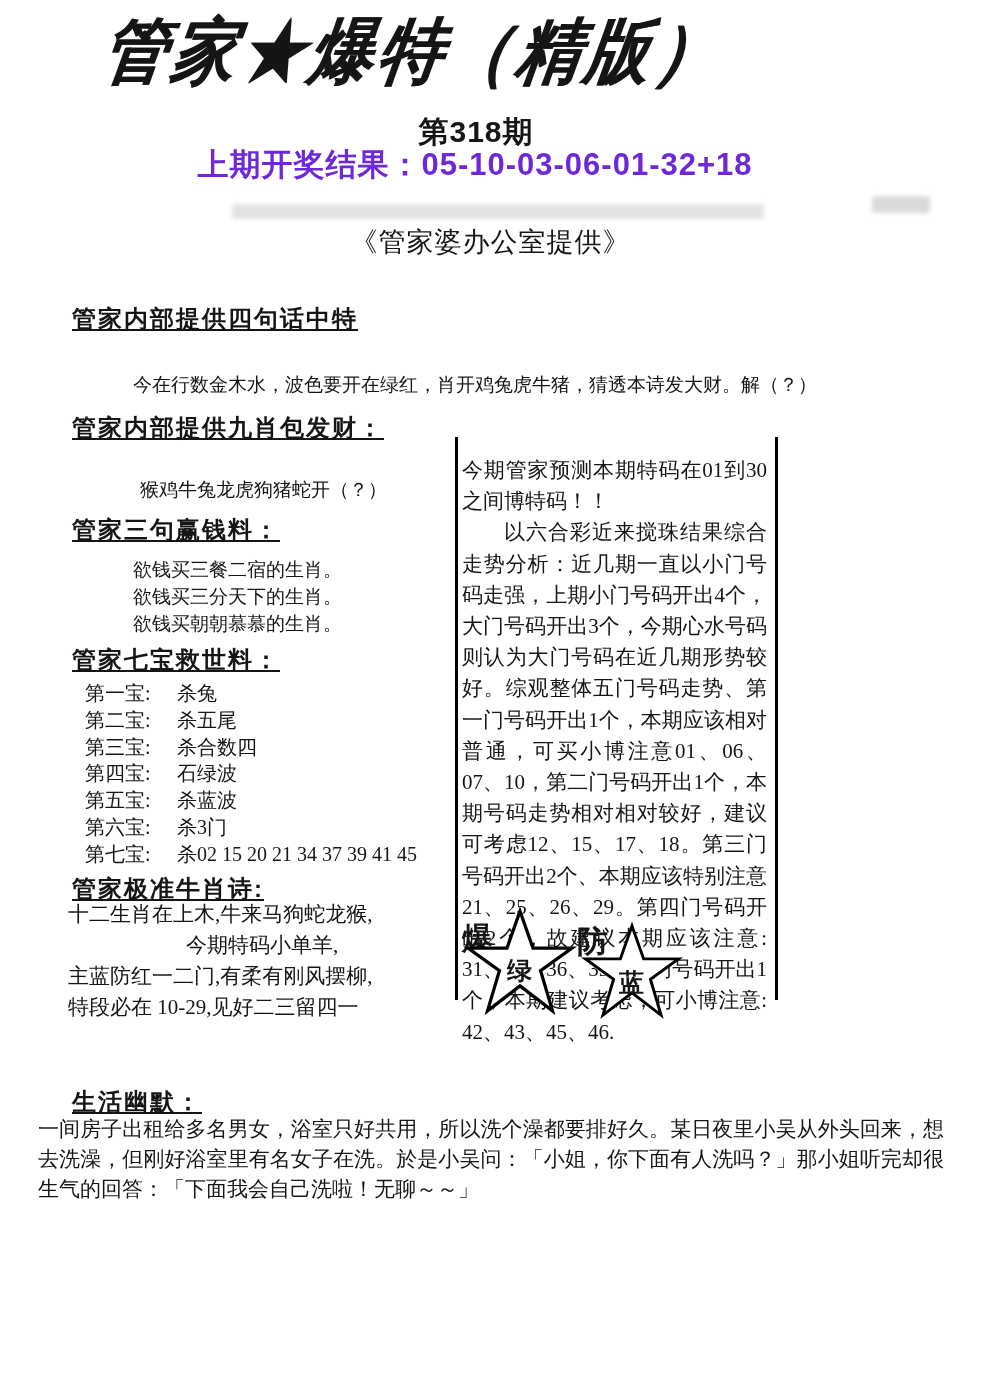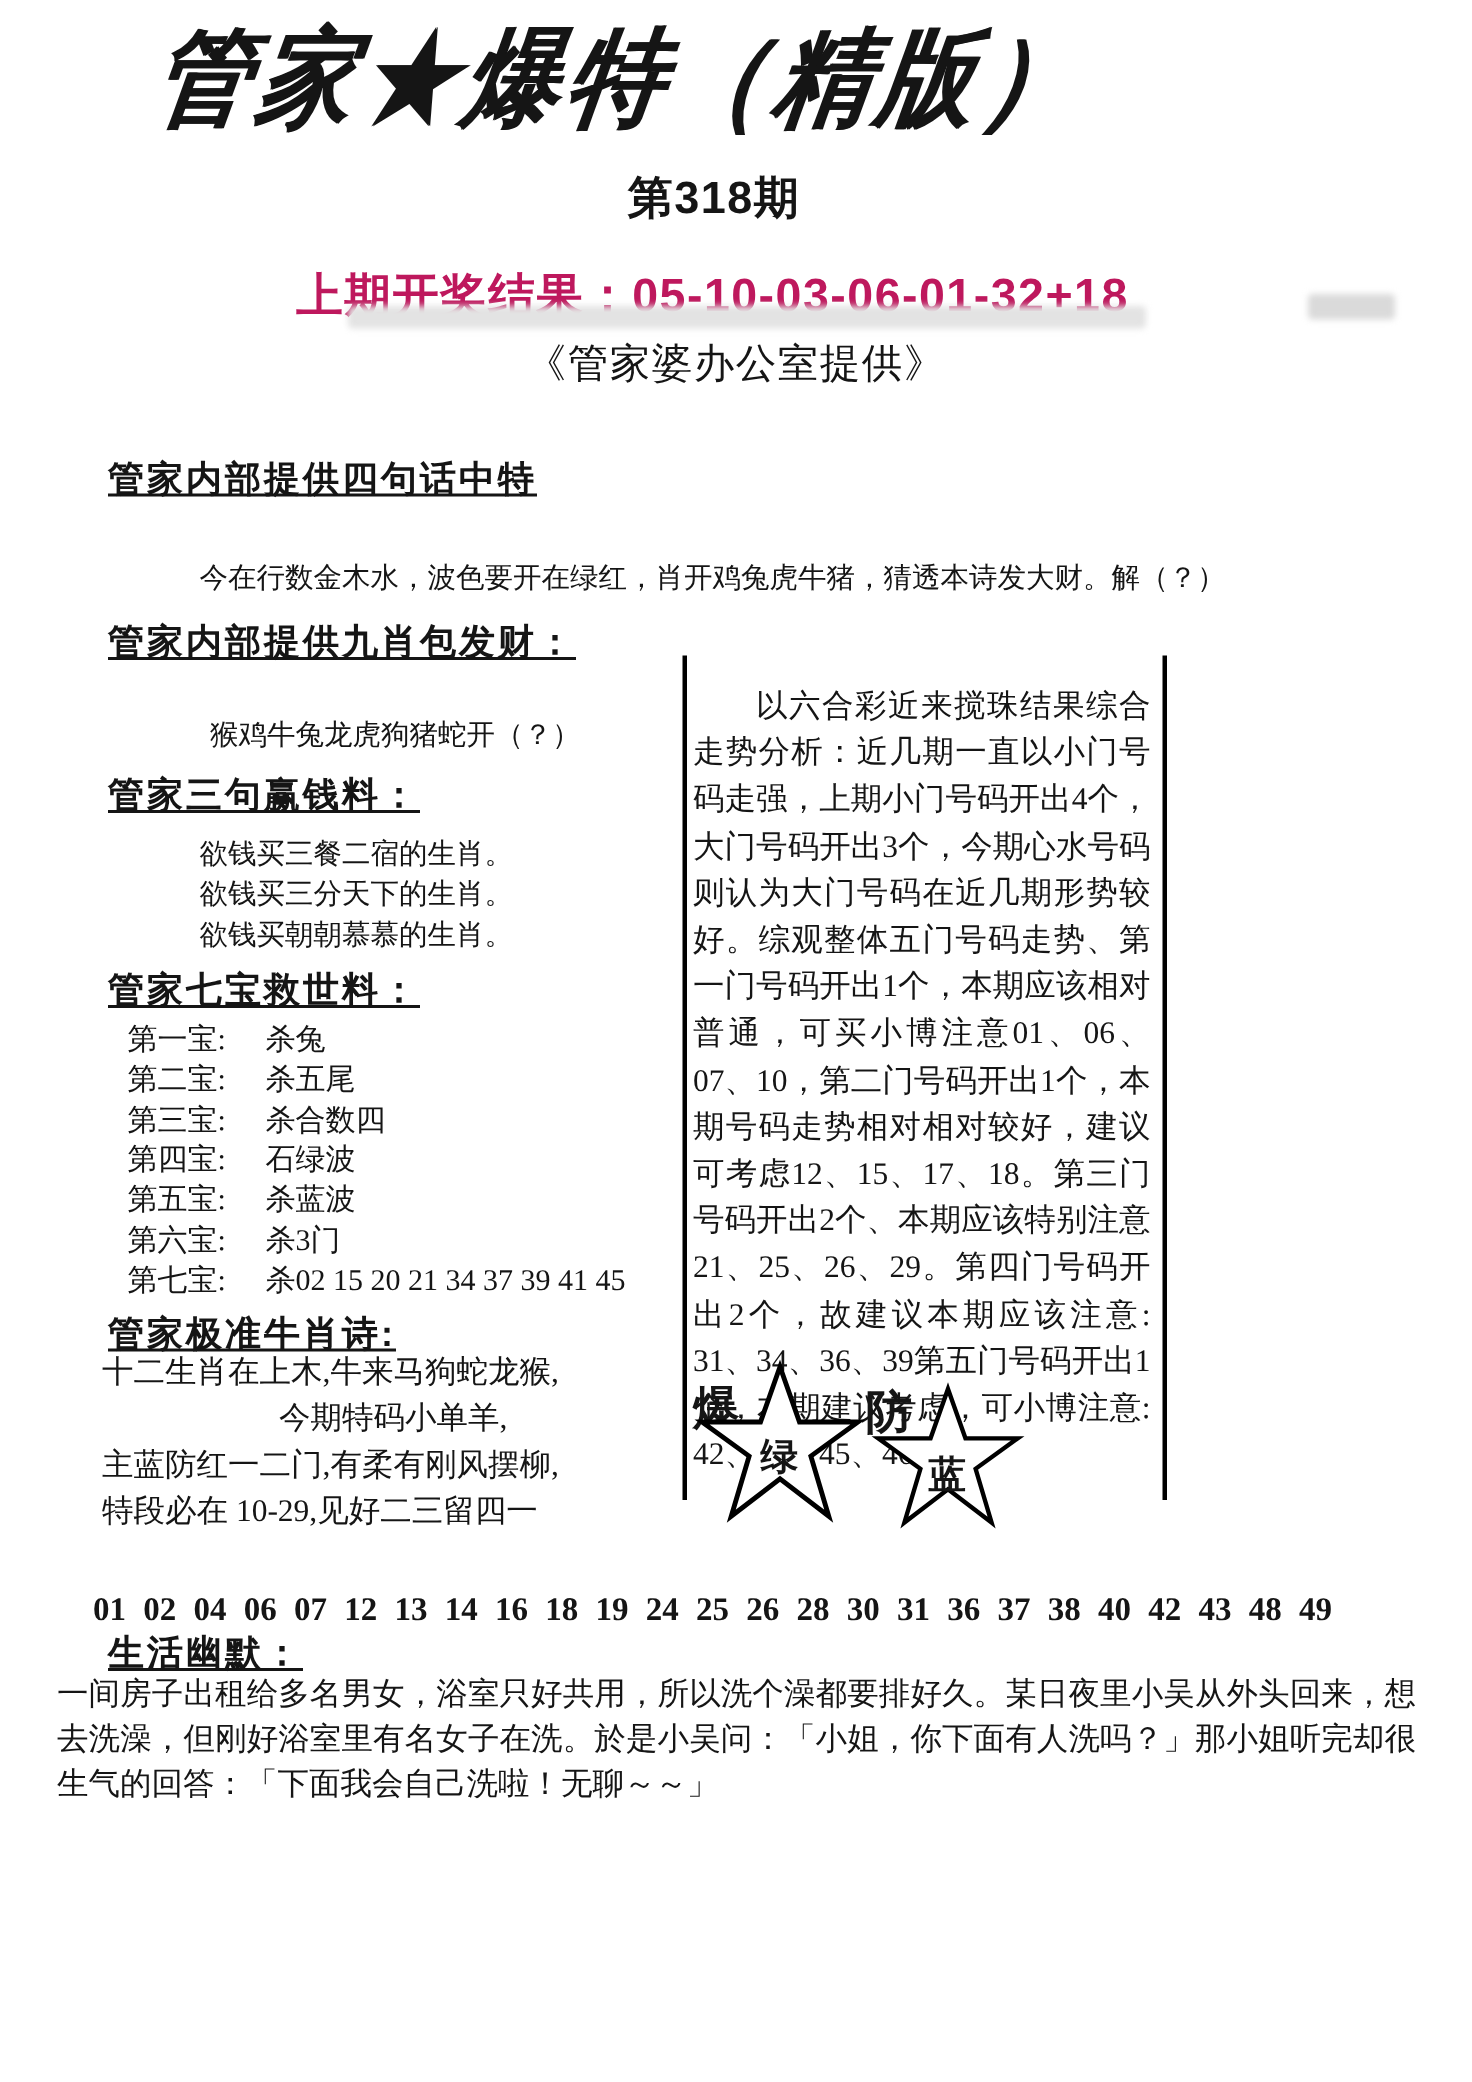--- a/index.html
+++ b/index.html
@@ -15,23 +15,23 @@
     font-family:"DejaVu Serif",serif;font-weight:bold;font-style:italic;
     font-size:64px;letter-spacing:5px;white-space:nowrap;
     transform:skewX(-8deg) scaleY(1.12);transform-origin:left bottom;
     text-shadow:1px 0 currentColor;
   }
   .issue-number{
     left:0;top:112px;width:900px;text-align:center;
     font-family:"Liberation Sans",sans-serif;font-weight:bold;font-size:30px;letter-spacing:1px;padding-left:26px;
   }
   .last-result{
-    left:0;top:176px;width:950px;text-align:center;
+    left:0;top:144px;width:950px;text-align:center;
     font-family:"Liberation Sans",sans-serif;font-weight:bold;font-size:31px;letter-spacing:1px;
-    color:#be185d;
+    color:#6d28d9;
   }
   .smudge{background:#e3e3e3;filter:blur(2px);border-radius:3px;}
   .smudge-a{left:232px;top:204px;width:532px;height:15px;}
   .smudge-b{left:872px;top:196px;width:58px;height:17px;background:#dadada;}
   .provider-line{
     left:0;top:224px;width:981px;text-align:center;
     font-size:27px;font-weight:normal;letter-spacing:1px;
   }
 
   
@@ -151,33 +151,33 @@
     <div class="l1">十二生肖在上木,牛来马狗蛇龙猴,</div>
     <div class="l2">今期特码小单羊,</div>
     <div class="l3">主蓝防红一二门,有柔有刚风摆柳,</div>
     <div class="l4">特段必在 10-29,见好二三留四一</div>
   </div>
 
   <div class="abs vrule vrule-left"></div>
   <div class="abs vrule vrule-right"></div>
 
   <div class="abs right-panel">
+    <p class="p1">今期管家预测本期特码在01到30之间博特码！！</p>
     <p class="p2">以六合彩近来搅珠结果综合走势分析：近几期一直以小门号码走强，上期小门号码开出4个，大门号码开出3个，今期心水号码则认为大门号码在近几期形势较好。综观整体五门号码走势、第一门号码开出1个，本期应该相对普通，可买小博注意01、06、07、10，第二门号码开出1个，本期号码走势相对相对较好，建议可考虑12、15、17、18。第三门号码开出2个、本期应该特别注意21、25、26、29。第四门号码开出2个，故建议本期应该注意: 31、34、36、39第五门号码开出1个，本期建议考虑，可小博注意: 42、43、45、46.</p>
   </div>
 
   <div class="abs star-label burst-label">爆</div>
   <div class="abs star-label guard-label">防</div>
 
   <svg class="abs star-svg star-green-box" width="126" height="104" viewBox="0 0 100 96">
     <polygon points="50,2 62,36 98,36 69,57 80,94 50,71 20,94 31,57 2,36 38,36" fill="#ffffff" stroke="#000000" stroke-width="3"></polygon>
   </svg>
   <svg class="abs star-svg star-blue-box" width="106" height="93" viewBox="0 0 100 96">
     <polygon points="50,2 62,36 98,36 69,57 80,94 50,71 20,94 31,57 2,36 38,36" fill="#ffffff" stroke="#000000" stroke-width="3"></polygon>
   </svg>
   <div class="abs star-inner-text green-text">绿</div>
   <div class="abs star-inner-text blue-text">蓝</div>
 
-  <div class="abs recommend-numbers">01 02 04 06 07 12 13 14 16 18 19 24 25 26 28 30 31 36 37 38 40 42 43 48 49</div>
 
   <div class="abs h2 h-humor">生活幽默：</div>
   <div class="abs humor-text">一间房子出租给多名男女，浴室只好共用，所以洗个澡都要排好久。某日夜里小吴从外头回来，想去洗澡，但刚好浴室里有名女子在洗。於是小吴问：「小姐，你下面有人洗吗？」那小姐听完却很生气的回答：「下面我会自己洗啦！无聊～～」</div>
 
 </div>
 
 </body></html>

